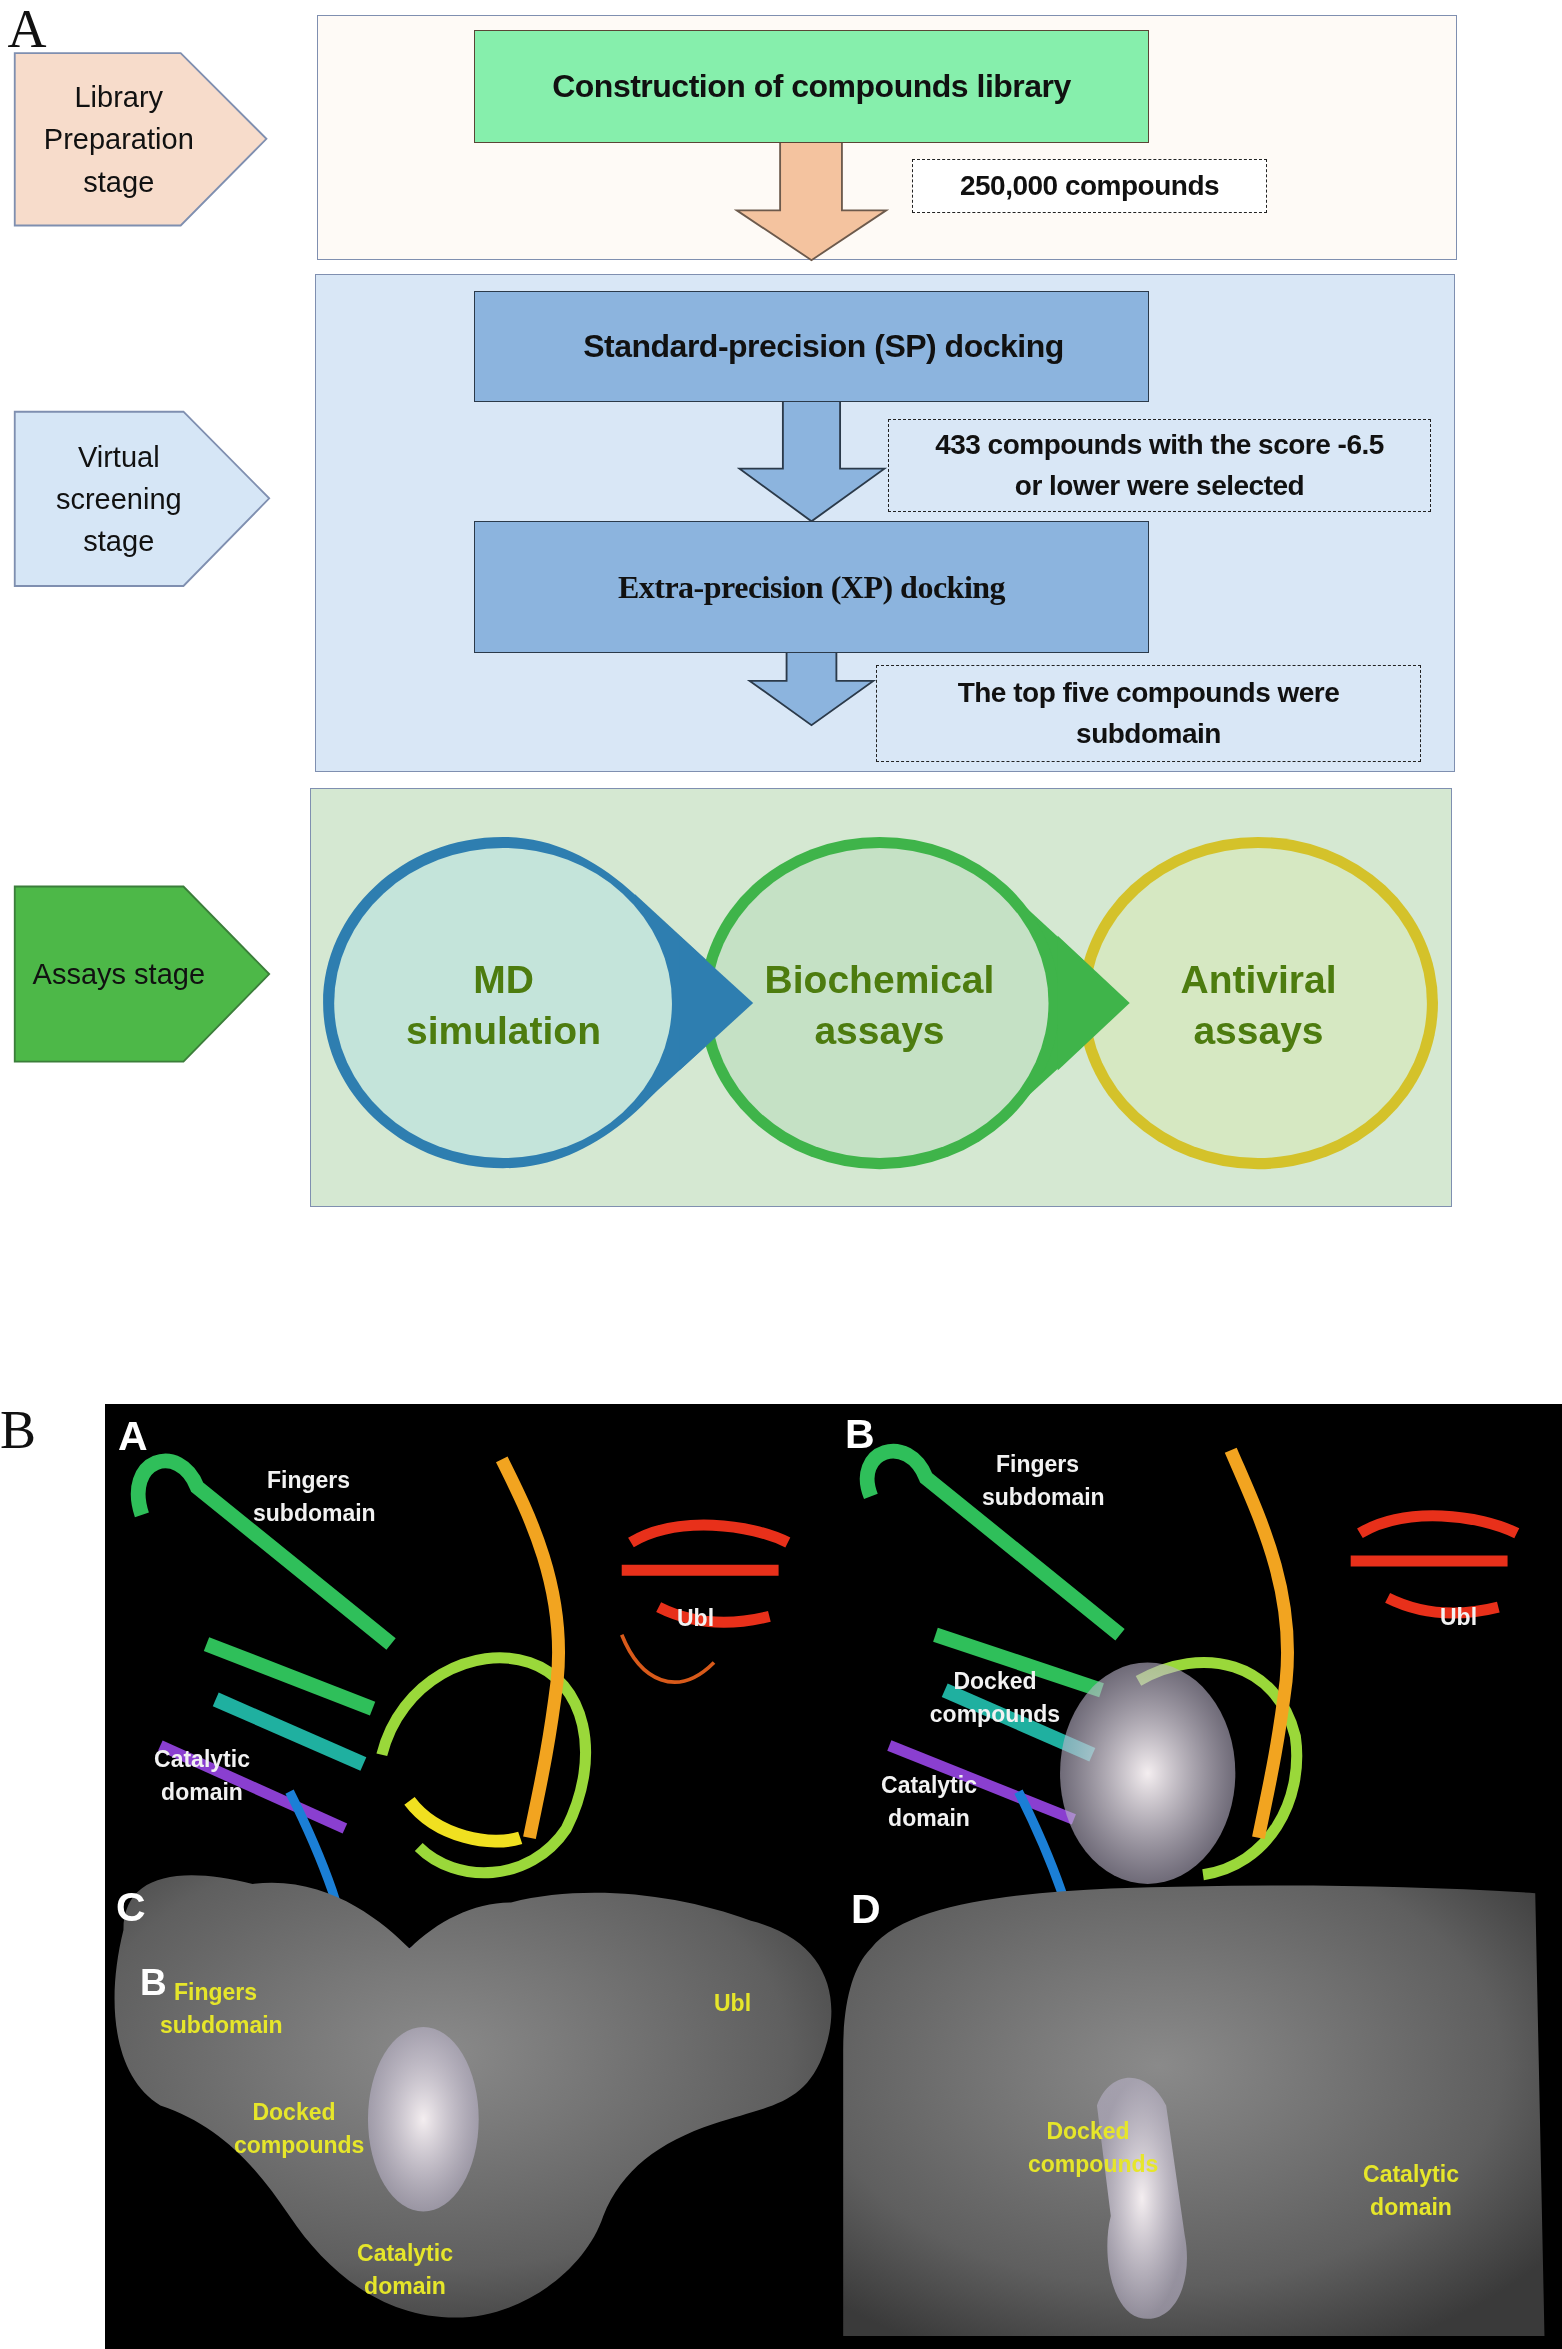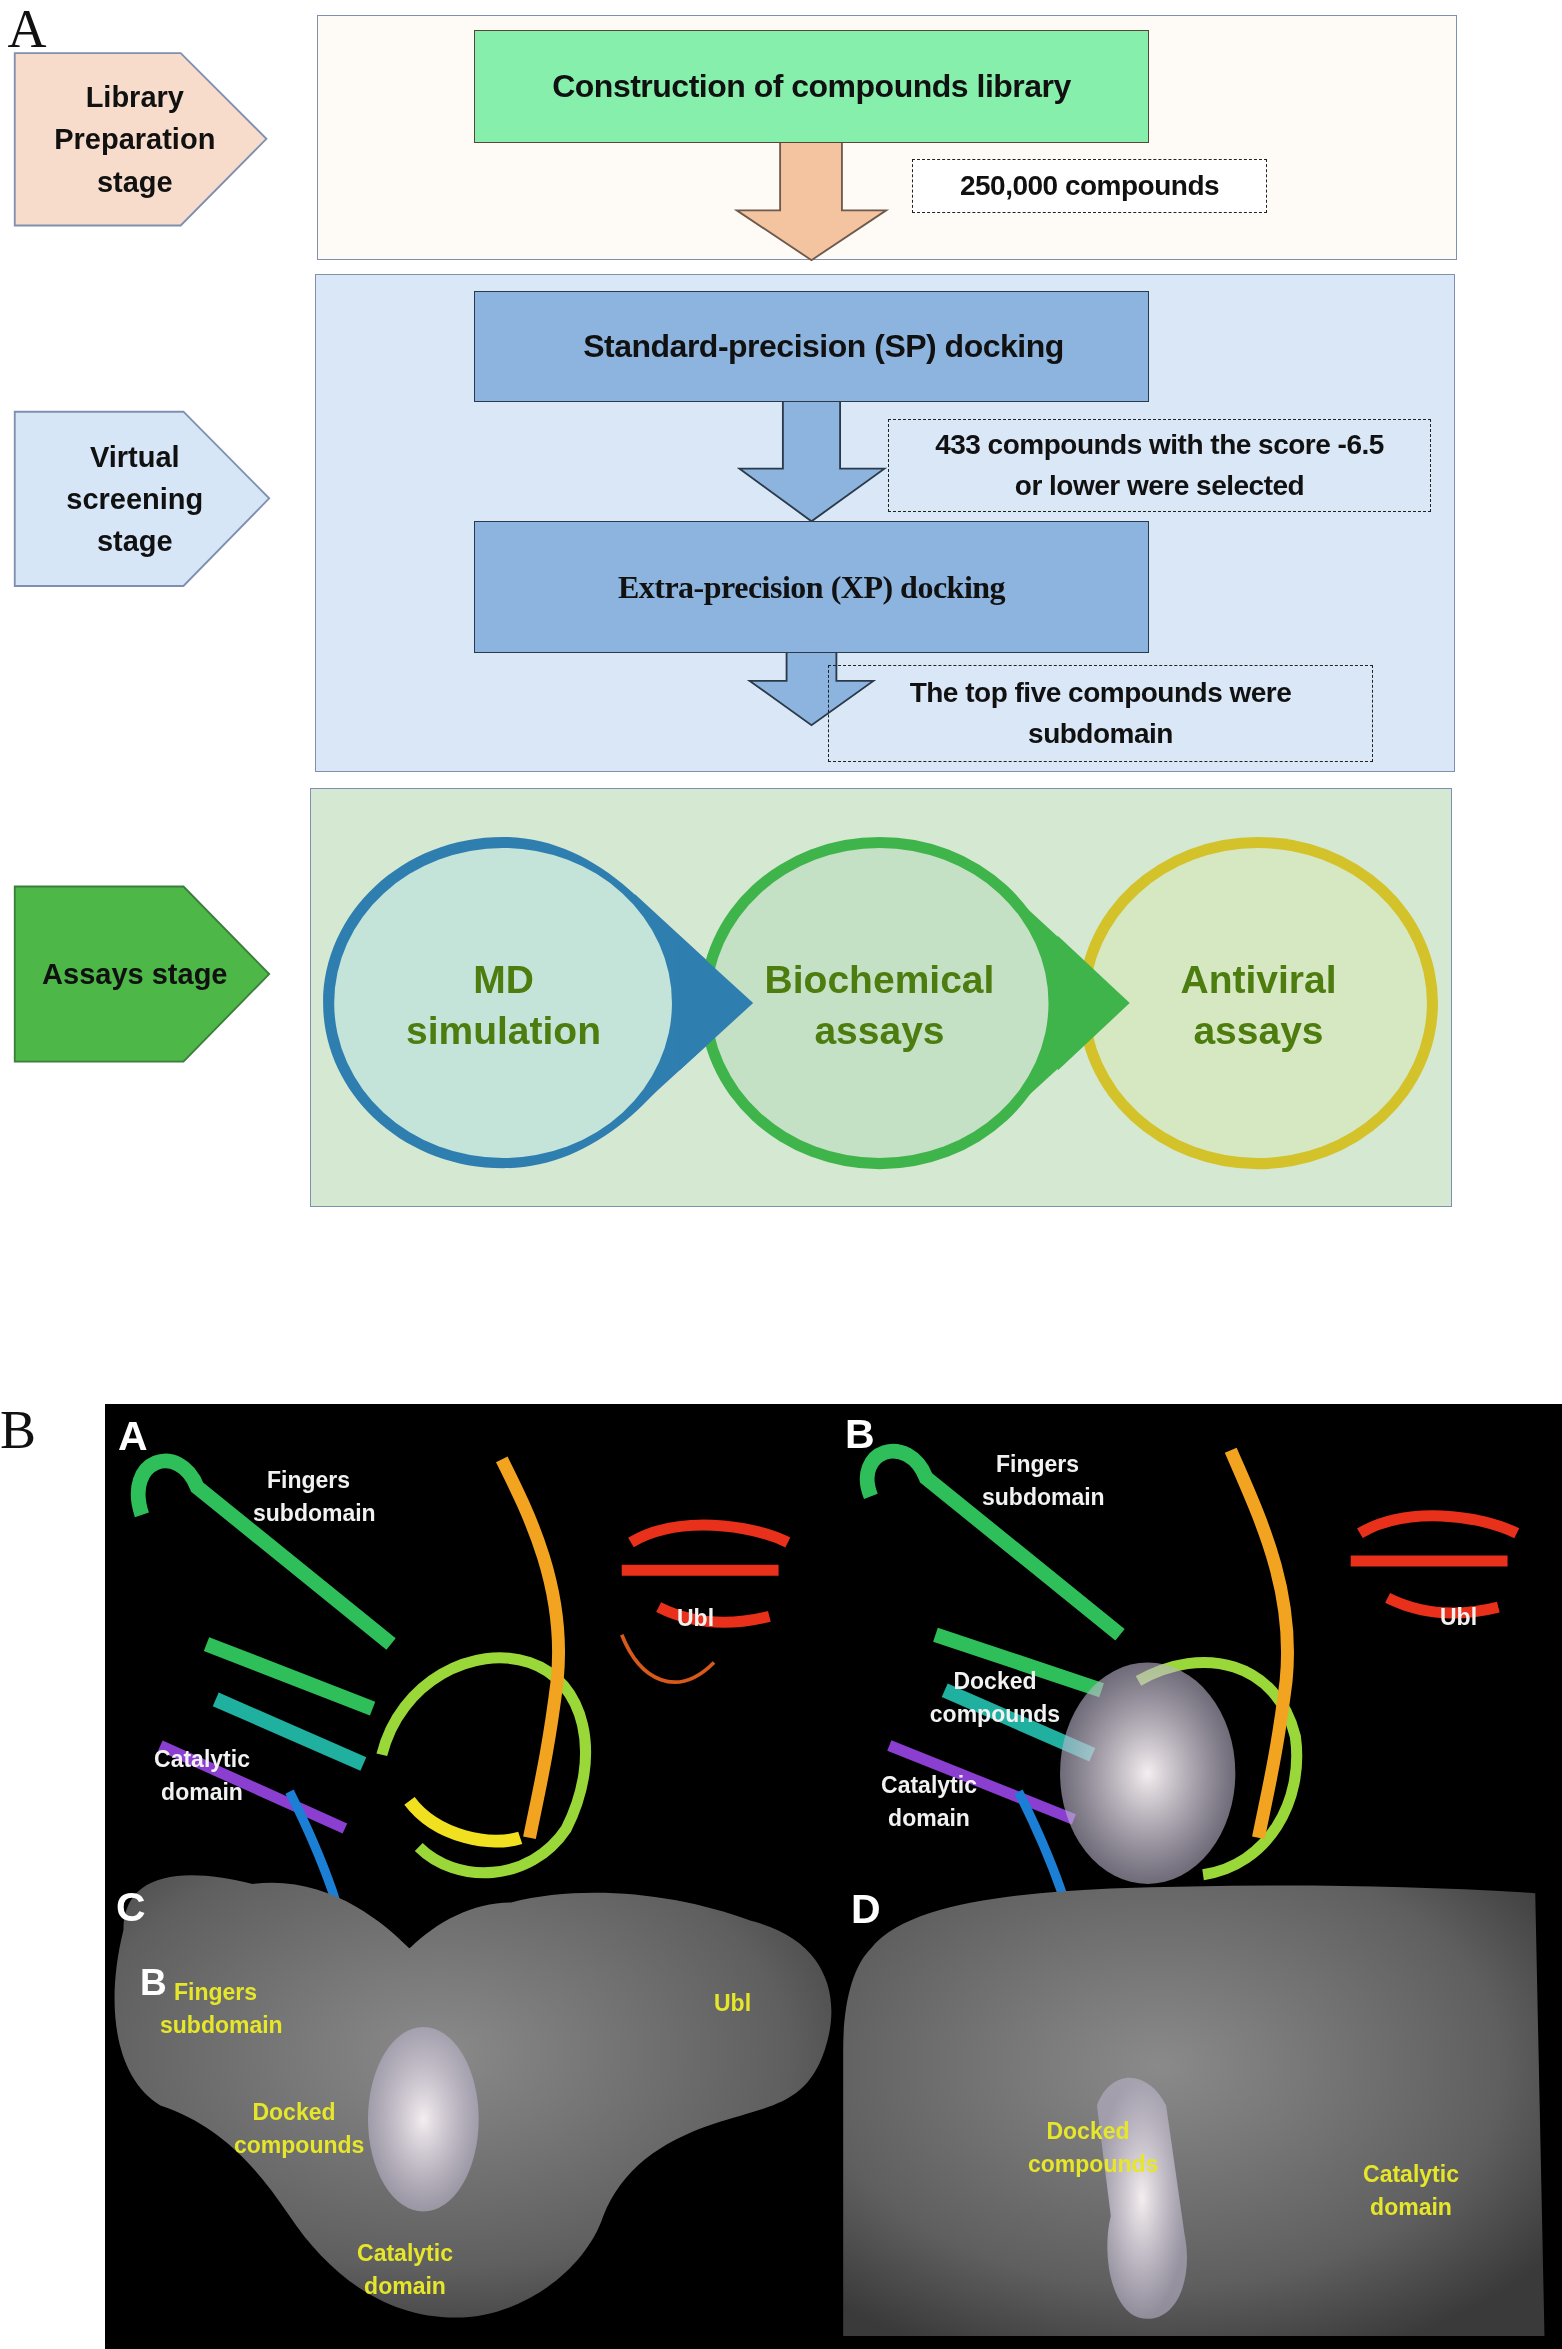--- a/index.html
+++ b/index.html
@@ -2,21 +2,21 @@
 <html style="font-size:14.8px"><head>
 <meta charset="utf-8">
 <style>
   html, body { margin:0; padding:0; background:#ffffff; }
   body { width:1563px; height:2350px; position:relative; overflow:hidden;
          font-family:"Liberation Sans", sans-serif; }
   .abs { position:absolute; }
   .panel-letter { font-family:"Liberation Serif", serif; font-size:54px; color:#111; line-height:1; }
   .container { position:absolute; border:1.8px solid #7f8fb0; box-sizing:border-box; }
   .stage-text { position:absolute; display:flex; align-items:center; justify-content:center;
-                text-align:center; font-weight:bold; font-size:29px; line-height:1.45; color:#111;padding-left:16px; }
+                text-align:center; font-weight:normal; font-size:29px; line-height:1.45; color:#111; }
   .step-box { position:absolute; box-sizing:border-box; border:1.8px solid #2b3a4a;
               display:flex; align-items:center; justify-content:center; text-align:center;
               font-weight:bold; font-size:32px; color:#111; letter-spacing:-0.5px; }
   .note { position:absolute; box-sizing:border-box; border:1.8px dashed #222;
           display:flex; align-items:center; justify-content:center; text-align:center;
           font-weight:bold; font-size:28px; line-height:1.45; color:#111; letter-spacing:-0.5px; }
   .circle-text { position:absolute; display:flex; align-items:center; justify-content:center;
                  text-align:center; font-weight:bold; font-size:39px; line-height:1.3; color:#4d7c0f; }
   .mol-label { position:absolute; font-weight:bold; text-align:center; line-height:1.45; }
   .mol-white { color:#f2f2f2; font-size:23px; }
@@ -56,21 +56,21 @@
 </svg>
 
 <div class="step-box" style="left:474px;top:29.5px;width:675px;height:113px;background:#86efac;border-color:#5a4536;">Construction of compounds library</div>
 <div class="note" style="left:912px;top:159px;width:355px;height:54px;background:#ffffff;">250,000 compounds</div>
 
 <div class="step-box" style="left:474px;top:291px;width:675px;height:111px;background:#8cb4de;padding-left:24px;">Standard-precision (SP) docking</div>
 <div class="note" style="left:888px;top:419px;width:543px;height:93px;">
   <div><span>433 compounds with the score -6.5</span><br><span>or lower were selected</span></div>
 </div>
 <div class="step-box" style="left:474px;top:521px;width:675px;height:132px;background:#8cb4de;font-family:Liberation Serif, serif;">Extra-precision (XP) docking</div>
-<div class="note" style="left:828px;top:665px;width:545px;height:97px;">
+<div class="note" style="left:876px;top:665px;width:545px;height:97px;">
   <div><span>The top five compounds were</span><br><span>subdomain</span></div>
 </div>
 
 <svg class="abs" style="left:310px;top:788px;" width="1142" height="419" viewBox="0 0 1237 454">
 
   <path d="M209,53 C310,53 390,140 440,233 L486,233 L440,233 C390,330 310,412 209,412 C100,412 14,330 14,233 C14,135 100,53 209,53 Z" fill="#2e7eb0"></path>
   <polygon points="352,115 480,233 352,350" fill="#2e7eb0"></polygon>
   <ellipse cx="209" cy="233" rx="183" ry="168" fill="#c4e4da"></ellipse>
 
   <polygon points="760,115 888,233 760,350" fill="#3fb44a"></polygon>

